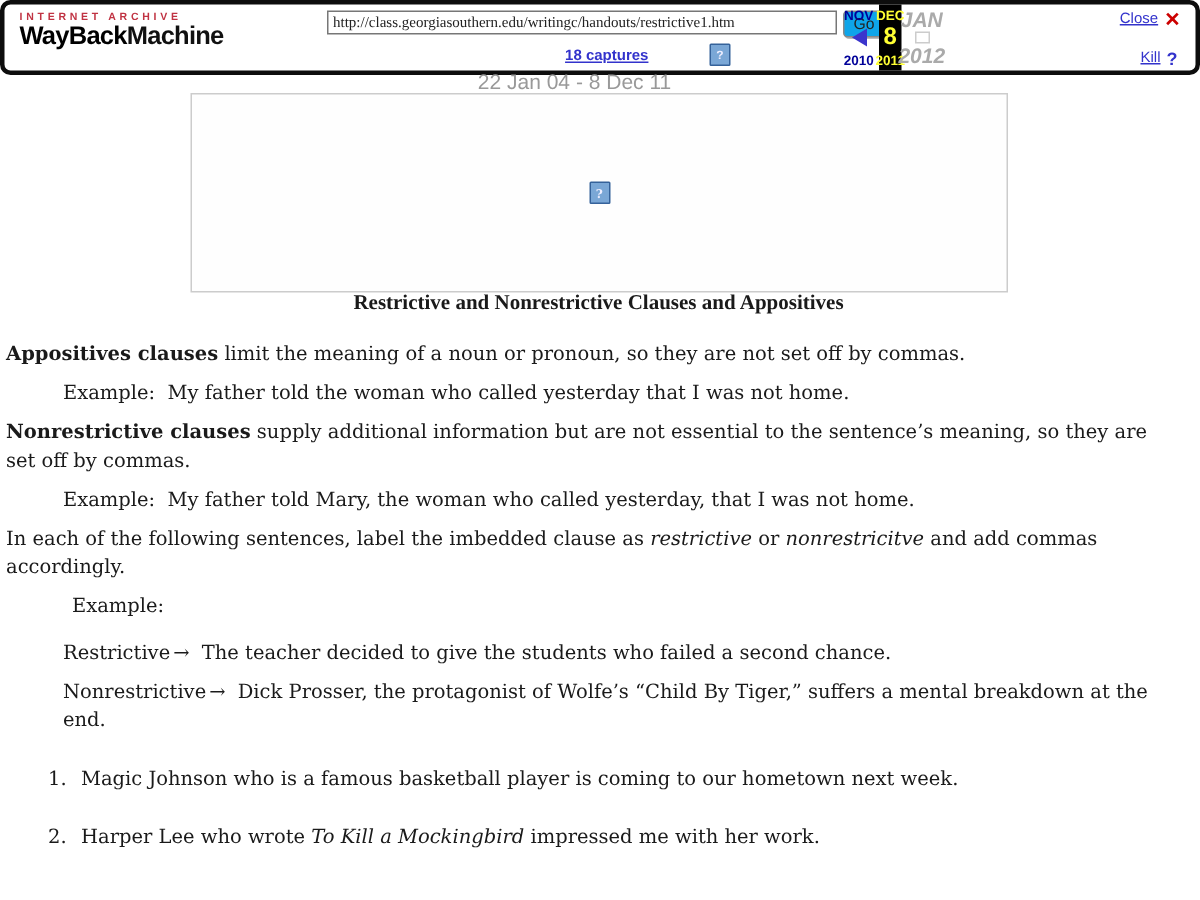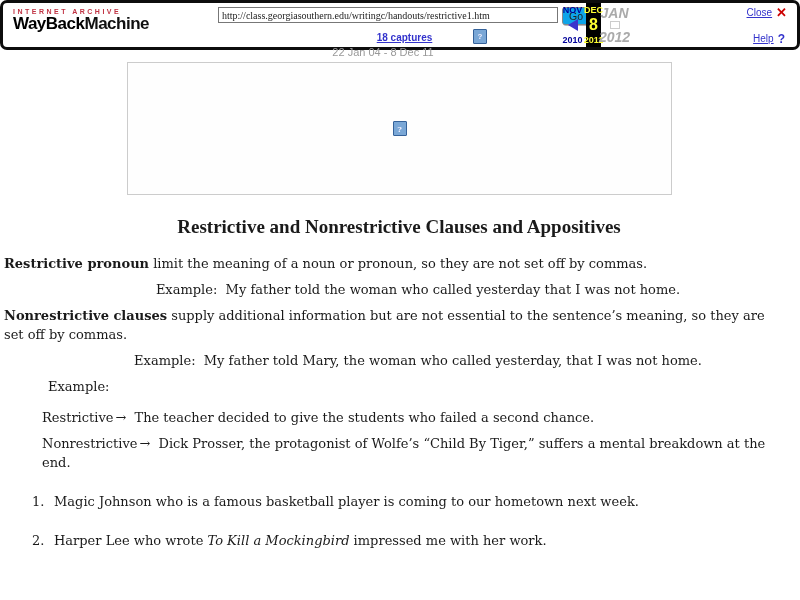--- a/index.html
+++ b/index.html
@@ -20,21 +20,21 @@
   .url-row { position:absolute; left:215px; top:4px; display:flex; align-items:flex-start; }
   .url-input { width:340px; height:16px; font-size:10px; padding:1px 3px;
                border:1px solid #777; color:#222; font-family:Liberation Serif, serif; }
   .go-btn { margin-left:4px; height:18px; font-size:10.5px; padding:1px 6px;
             background:#0ea5e9; border:1px solid #888; border-radius:3px;
             color:#222; cursor:pointer; box-shadow:1px 1px 0 #bbb; }
 
   .captures { position:absolute; left:280px; top:24px; width:200px; text-align:center; }
   .captures-link { font-size:10px; font-weight:bold; color:#3333cc;
                    text-decoration:underline; cursor:pointer;margin-left:43px; }
-  .captures-range { font-size:11px; color:#999; margin-top:1px; }
+  .captures-range { font-size:14px; color:#999; margin-top:1px; }
 
   .broken-icon { width:14px; height:15px; background:#7aa7d6; border:1px solid #35629a;
                  color:#eef; font-size:8px; font-weight:bold; display:flex;
                  align-items:center; justify-content:center; border-radius:1px; }
   .tb-broken { position:absolute; left:470px; top:26px; }
 
   .date-nav { position:absolute; left:556px; top:0; height:44px; display:flex; }
   .nav-col { width:27px; height:44px; display:flex; flex-direction:column;
              align-items:center; justify-content:space-between; padding:2px 0; }
   .col-prev .m, .col-prev .y { font-size:9px; font-weight:bold; color:#000099; }
@@ -53,24 +53,24 @@
   .x-icon { color:#cc0000; font-size:13px; font-weight:bold; line-height:10px; cursor:pointer; }
   .q-icon { color:#3333cc; font-size:12px; font-weight:bold; line-height:10px; cursor:pointer; }
 
   
   .doc { position:absolute; top:50px; left:0; width:800px;
          font-family:"DejaVu Serif", serif; font-size:13px; color:#1a1a1a;
          padding:0 6px 0 4px; }
   .img-placeholder { margin:12px 0 0 123px; width:545px; height:133px;
                      border:1px solid #ccc; background:#fefefe;
                      display:flex; align-items:center; justify-content:center; }
-  .doc-title { text-align:center; font-weight:bold; margin-top:21px;
-               font-family:"Liberation Serif", serif; font-size:19px; }
+  .doc-title { text-align:center; font-weight:bold; 
+               font-family:"Liberation Serif", serif; font-size:14px; }
   .doc p { margin:7px 0; line-height:19px; }
-  .prewrap { white-space:pre-wrap;text-align:center; }
+  .prewrap { white-space:pre-wrap; }
   .ind1 { padding-left:38px; }
   .ind2 { padding-left:44px; }
   .p-first { margin-top:16px !important; }
   .p-nonrestrictive { max-width:782px; }
   .p-example-r { margin-top:12px !important; }
   .arrow { font-size:13px; padding:0 4px 0 2px; }
   .list-item { display:flex; margin:20px 0; line-height:19px; }
   .list-num { margin-left:28px; width:22px; flex:none; }
   .it { font-style:italic; }
 </style>
@@ -116,41 +116,42 @@
         <span class="empty-box"></span>
         <span class="y">2012</span>
       </div>
     </div>
 
     <div class="close-row">
       <a class="tb-link">Close</a>
       <span class="x-icon">✕</span>
     </div>
     <div class="help-row">
-      <a class="tb-link">Help</a>
+      <a class="tb-link">Kill</a>
       <span class="q-icon">?</span>
     </div>
   </div>
 
   <div class="doc">
 
     <div class="img-placeholder">
       <div class="broken-icon">?</div>
     </div>
 
     <div class="doc-title">Restrictive and Nonrestrictive Clauses and Appositives</div>
 
-    <p class="p-first"><b>Restrictive pronoun</b><span> limit the meaning of a noun or pronoun, so they are not set off by commas.</span></p>
+    <p class="p-first"><b>Appositives clauses</b><span> limit the meaning of a noun or pronoun, so they are not set off by commas.</span></p>
 
     <p class="ind1 prewrap">Example:  My father told the woman who called yesterday that I was not home.</p>
 
     <p class="p-nonrestrictive"><b>Nonrestrictive clauses</b><span> supply additional information but are not essential to the sentence’s meaning, so they are set off by commas.</span></p>
 
     <p class="ind1 prewrap">Example:  My father told Mary, the woman who called yesterday, that I was not home.</p>
 
+    <p><span>In each of the following sentences, label the imbedded clause as </span><span class="it">restrictive</span><span> or </span><span class="it">nonrestricitve</span><span> and add commas accordingly.</span></p>
 
     <p class="ind2">Example:</p>
 
     <p class="ind1 p-example-r"><span>Restrictive</span><span class="arrow">→</span><span class="prewrap"> The teacher decided to give the students who failed a second chance.</span></p>
 
     <p class="ind1"><span>Nonrestrictive</span><span class="arrow">→</span><span class="prewrap"> Dick Prosser, the protagonist of Wolfe’s “Child By Tiger,” suffers a mental breakdown at the end.</span></p>
 
     <div class="list-item">
       <span class="list-num">1.</span>
       <span><span>Magic Johnson who is a famous basketball player is coming to our hometown next week.</span><span class="it"></span><span></span></span>

